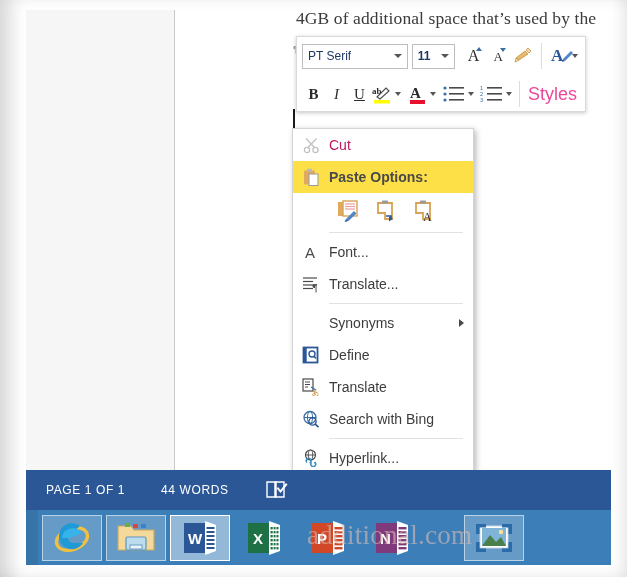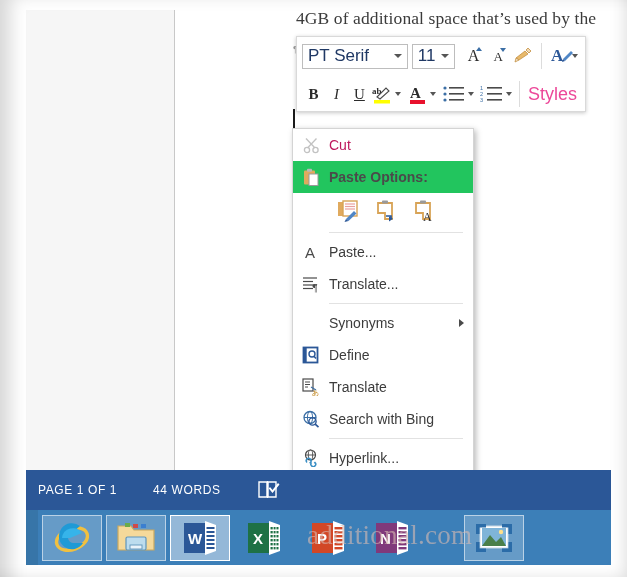--- a/index.html
+++ b/index.html
@@ -42,30 +42,30 @@
     box-shadow:0 1px 4px rgba(0,0,0,.22);
     box-sizing:border-box;
   }
   .mt-row{display:flex;align-items:center;height:38px;padding:0 5px;box-sizing:border-box;}
   .mt-row.r1{height:38px;}
   .combo{
     border:1px solid #bdbdbd;background:#fff;height:25px;display:flex;align-items:center;
     box-sizing:border-box;position:relative;
   }
   .combo .val{
-    font-size:17px;color:#1f3864;padding-left:5px;font-family:"Liberation Sans",sans-serif;
+    font-size:12px;color:#1f3864;padding-left:5px;font-family:"Liberation Sans",sans-serif;
     white-space:nowrap;overflow:hidden;
   }
   .combo .arr{
     position:absolute;right:5px;top:50%;margin-top:-2px;
     width:0;height:0;border-left:4px solid transparent;border-right:4px solid transparent;
     border-top:4px solid #555;
   }
   .combo.font{width:112px;}
-  .combo.size{width:46px;margin-left:4px;}
+  .combo.size{width:46px;margin-left:4px;font-weight:bold;}
   .icon-btn{
     width:26px;height:28px;display:flex;align-items:center;justify-content:center;
     position:relative;color:#3b3b3b;
   }
   .grow-A{font-family:"Liberation Serif",serif;font-size:16px;color:#2b2b2b;line-height:1;}
   .shrink-A{font-family:"Liberation Serif",serif;font-size:13px;color:#2b2b2b;line-height:1;}
   .tick-up{position:absolute;top:5px;right:4px;width:0;height:0;
     border-left:3px solid transparent;border-right:3px solid transparent;border-bottom:4px solid #3b6ea5;}
   .tick-dn{position:absolute;top:6px;right:4px;width:0;height:0;
     border-left:3px solid transparent;border-right:3px solid transparent;border-top:4px solid #3b6ea5;}
@@ -89,41 +89,41 @@
   .ctx-item{
     display:flex;align-items:center;height:32px;position:relative;
   }
   .ctx-item .ic{
     width:36px;min-width:36px;display:flex;align-items:center;justify-content:center;
   }
   .ctx-item .lbl{
     font-size:14px;color:#3c3c3c;font-family:"Liberation Sans",sans-serif;
   }
   .ctx-item.disabled .lbl{color:#be185d;}
-  .ctx-item.hl{background:#22c55e;align-items:center;}
+  .ctx-item.hl{background:#fde047;align-items:center;}
   .ctx-item.hl .lbl{font-weight:bold;color:#4a4a4a;}
   .ctx-sep{height:1px;background:#e2e2e2;margin:3px 10px 3px 36px;}
   .submenu-arrow{
     position:absolute;right:9px;top:50%;margin-top:-4px;
     width:0;height:0;border-top:4px solid transparent;border-bottom:4px solid transparent;
     border-left:5px solid #4a4a4a;
   }
   .paste-row{display:flex;align-items:center;height:36px;padding-left:44px;gap:16px;}
 
   
   .statusbar{
     position:absolute;left:26px;top:470px;width:585px;height:40px;
     background:#2b5797;
     display:flex;align-items:center;
   }
   .sb-item{
     color:#ffffff;font-size:12px;letter-spacing:.6px;
     font-family:"Liberation Sans",sans-serif;
   }
-  .sb-page{margin-left:12px;}
+  .sb-page{margin-left:20px;}
   .sb-words{margin-left:36px;}
   .sb-proof{margin-left:36px;display:flex;align-items:center;}
 
   
   .taskbar{
     position:absolute;left:26px;top:510px;width:585px;height:55px;
     background:#3c7fb8;
     display:flex;align-items:center;
     overflow:hidden;
   }
@@ -310,21 +310,21 @@
     </div>
 
     <div class="ctx-sep"></div>
 
     <div class="ctx-item">
       <span class="ic">
         <svg width="17" height="17" viewBox="0 0 17 17">
           <text x="2" y="14" font-family="Liberation Sans, sans-serif" font-size="15" fill="#4a4a4a">A</text>
         </svg>
       </span>
-      <span class="lbl">Paste...</span>
+      <span class="lbl">Font...</span>
     </div>
 
     <div class="ctx-item">
       <span class="ic">
         <svg width="18" height="17" viewBox="0 0 18 17">
           <line x1="1" y1="2" x2="15" y2="2" stroke="#4a4a4a" stroke-width="1.2"></line>
           <line x1="1" y1="5.5" x2="11" y2="5.5" stroke="#4a4a4a" stroke-width="1.2"></line>
           <line x1="1" y1="9" x2="15" y2="9" stroke="#4a4a4a" stroke-width="1.2"></line>
           <line x1="1" y1="12.5" x2="11" y2="12.5" stroke="#4a4a4a" stroke-width="1.2"></line>
           <text x="10.5" y="15" font-family="Liberation Serif, serif" font-size="11" fill="#4a4a4a">¶</text>

